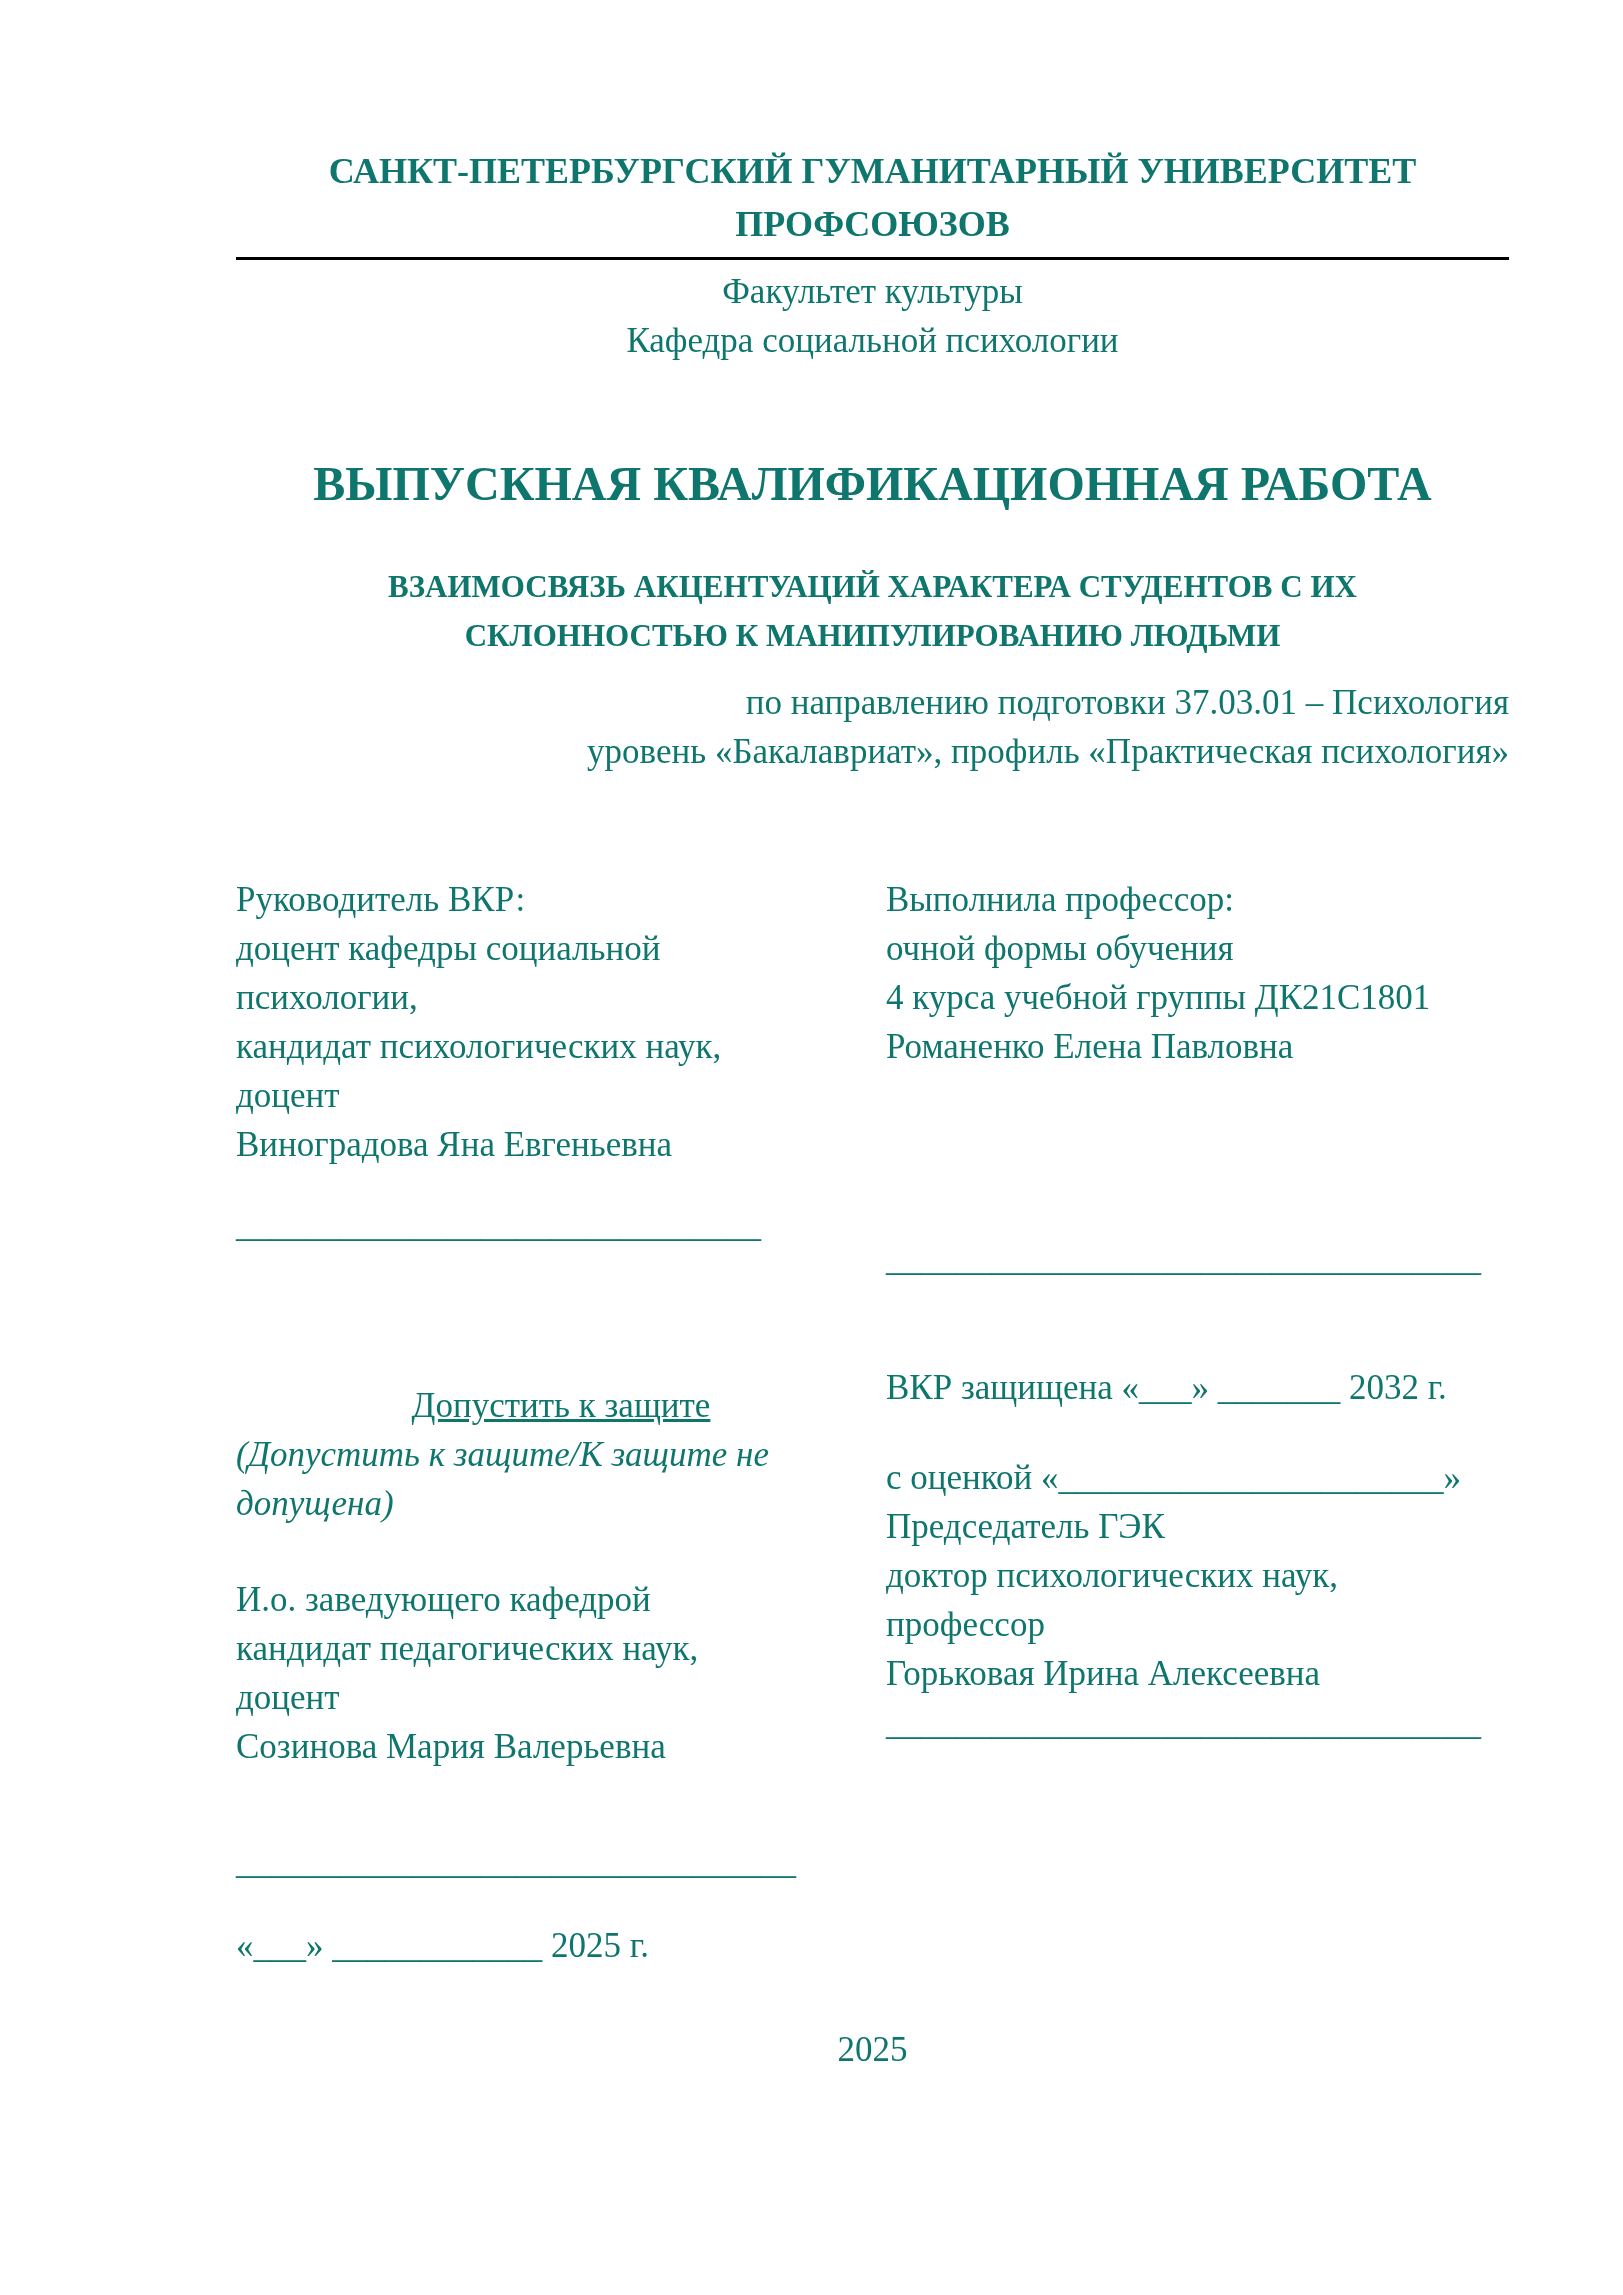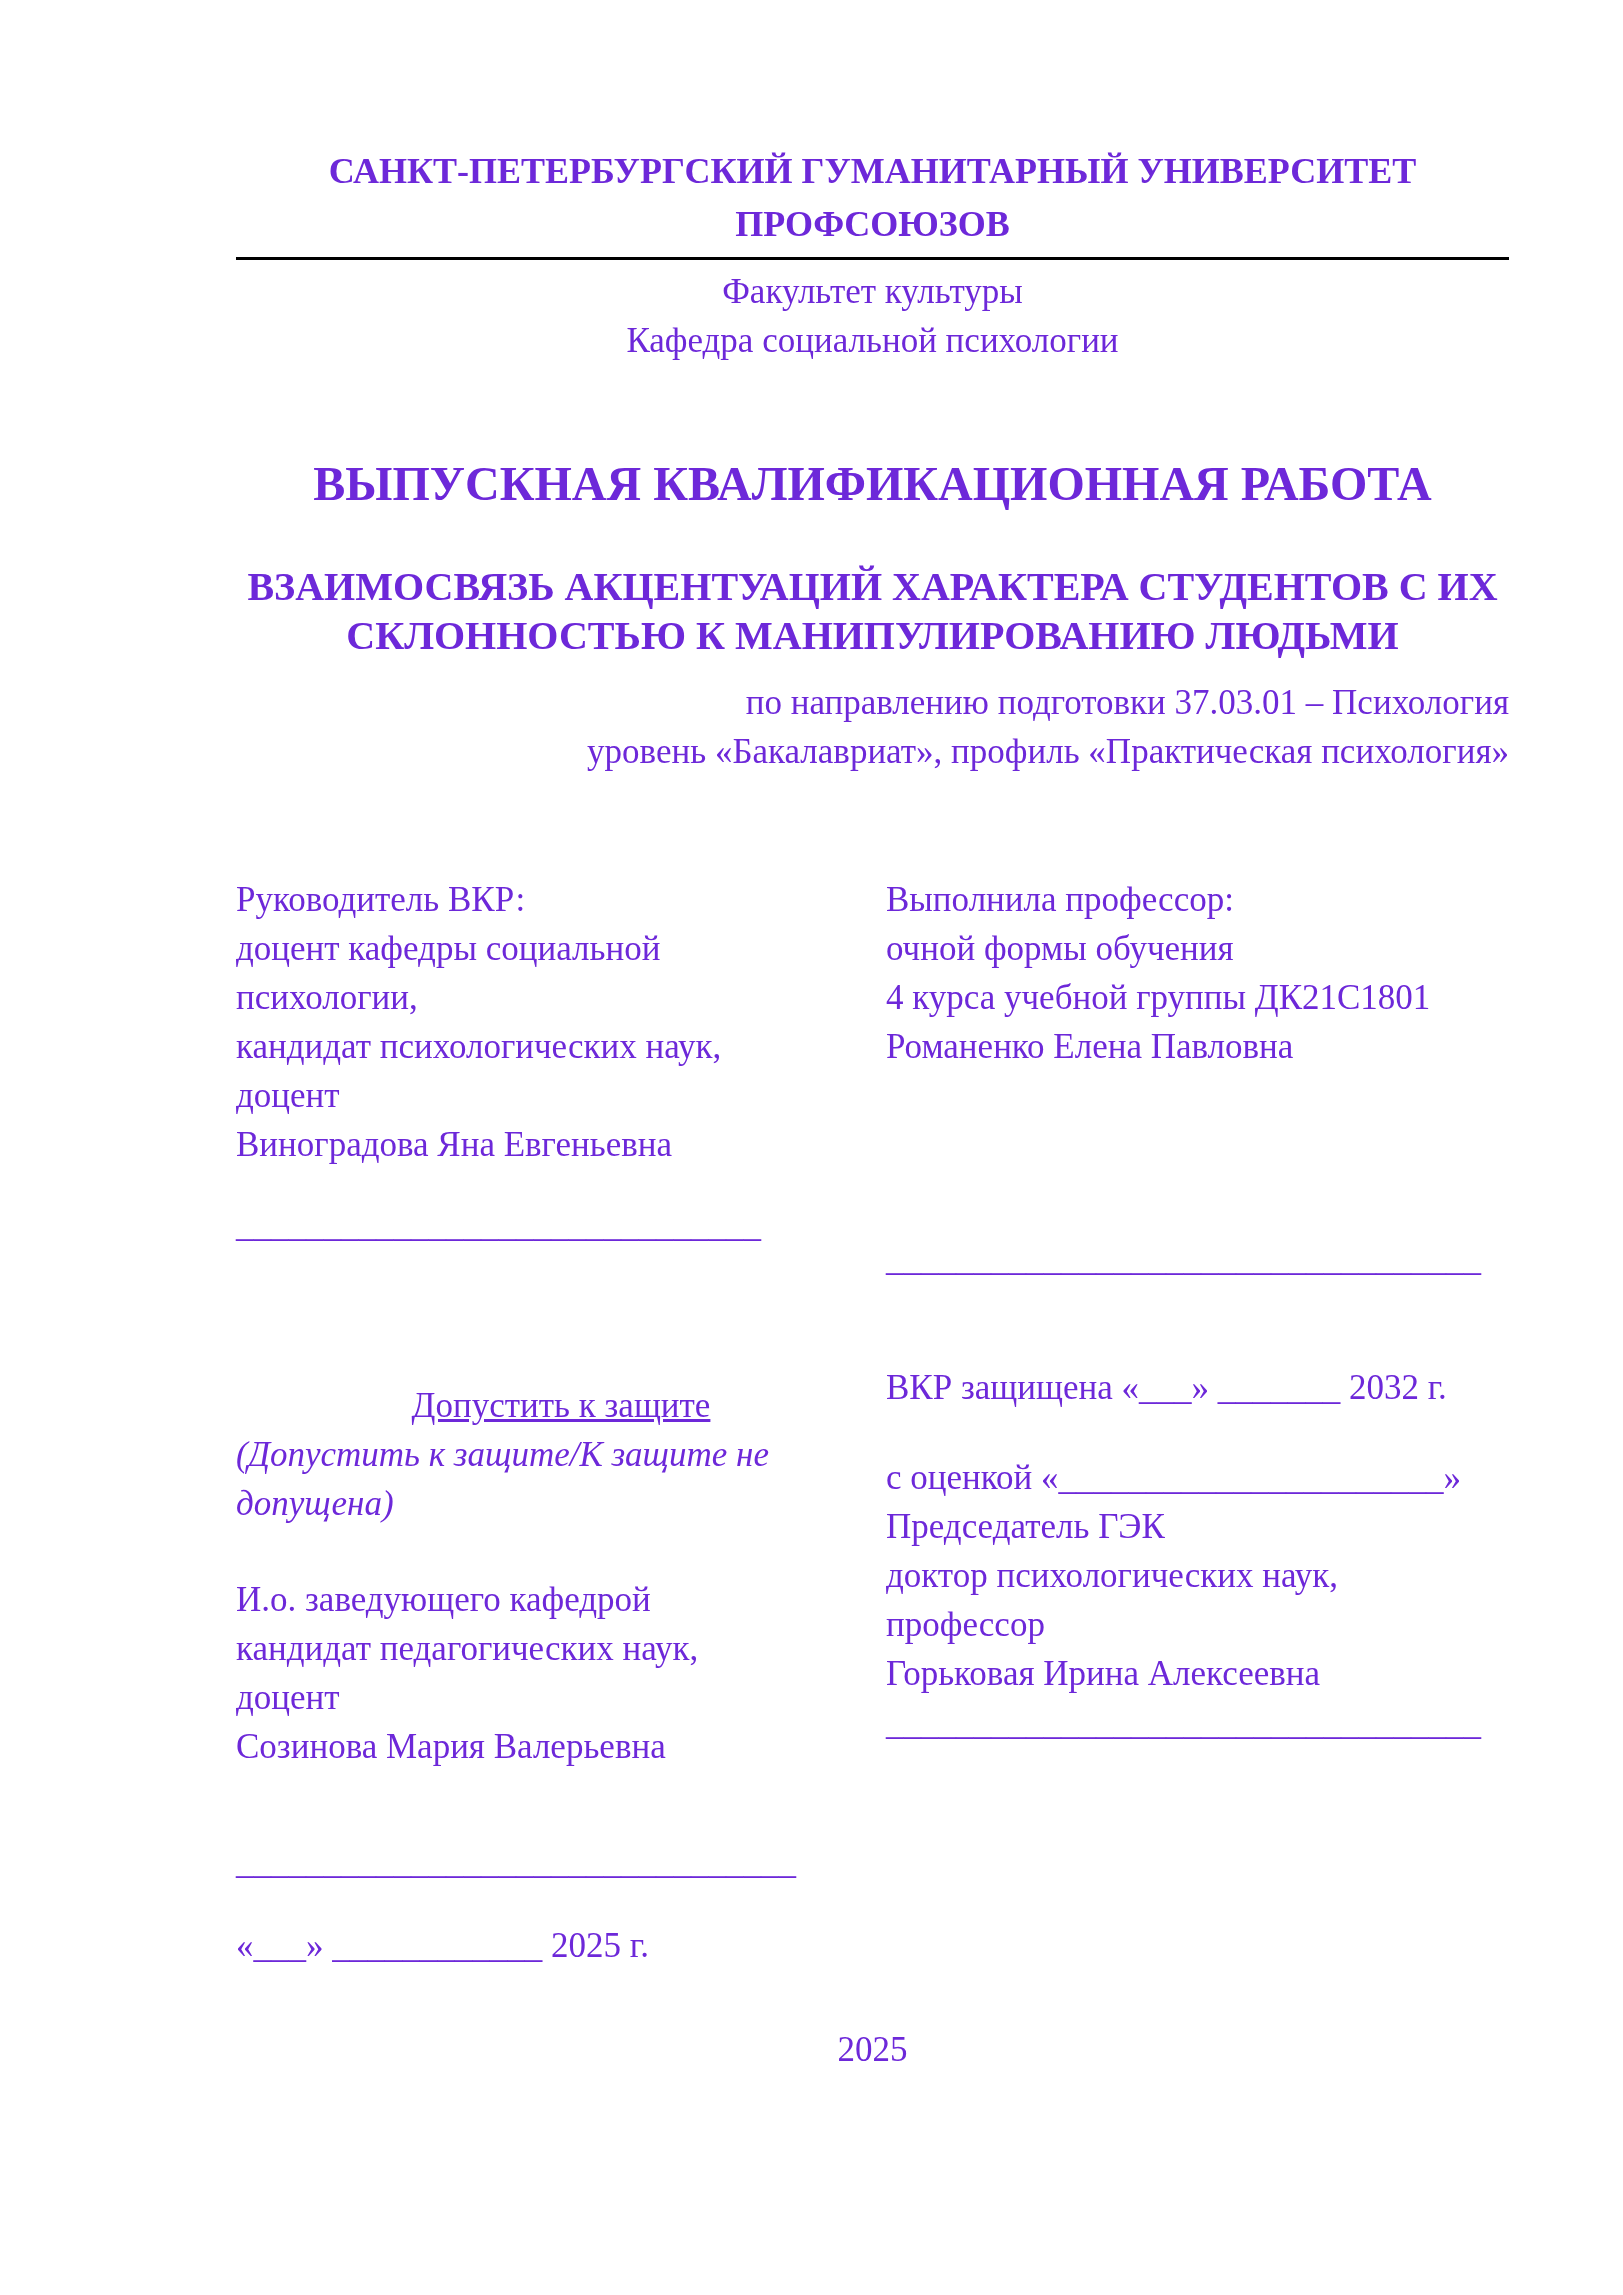--- a/index.html
+++ b/index.html
@@ -5,21 +5,21 @@
   html, body {
     margin: 0;
     padding: 0;
     background: #ffffff;
   }
   .page {
     position: relative;
     width: 1623px;
     height: 2295px;
     background: #ffffff;
-    color: #6d28d9;
+    color: #0f766e;
     font-family: "Liberation Serif", "DejaVu Serif", serif;
     font-size: 35px;
     line-height: 49px;
     box-sizing: border-box;
     padding: 145px 114px 17px 236px;
     overflow: hidden;
   }
   .center { text-align: center; }
   .bold { font-weight: normal; }
   .italic { font-style: italic; }
@@ -39,21 +39,21 @@
 
   .work-type {
     margin-top: 93px;
     font-size: 48px;
     font-weight: bold;
     text-align: center;
     line-height: 52px;
   }
   .thesis-title {
     margin-top: 52px;
-    font-size: 40px;
+    font-size: 31px;
     font-weight: bold;
     text-align: center;
     line-height: 49px;
   }
   .program-block {
     margin-top: 18px;
     text-align: right;
   }
 
   .columns {

